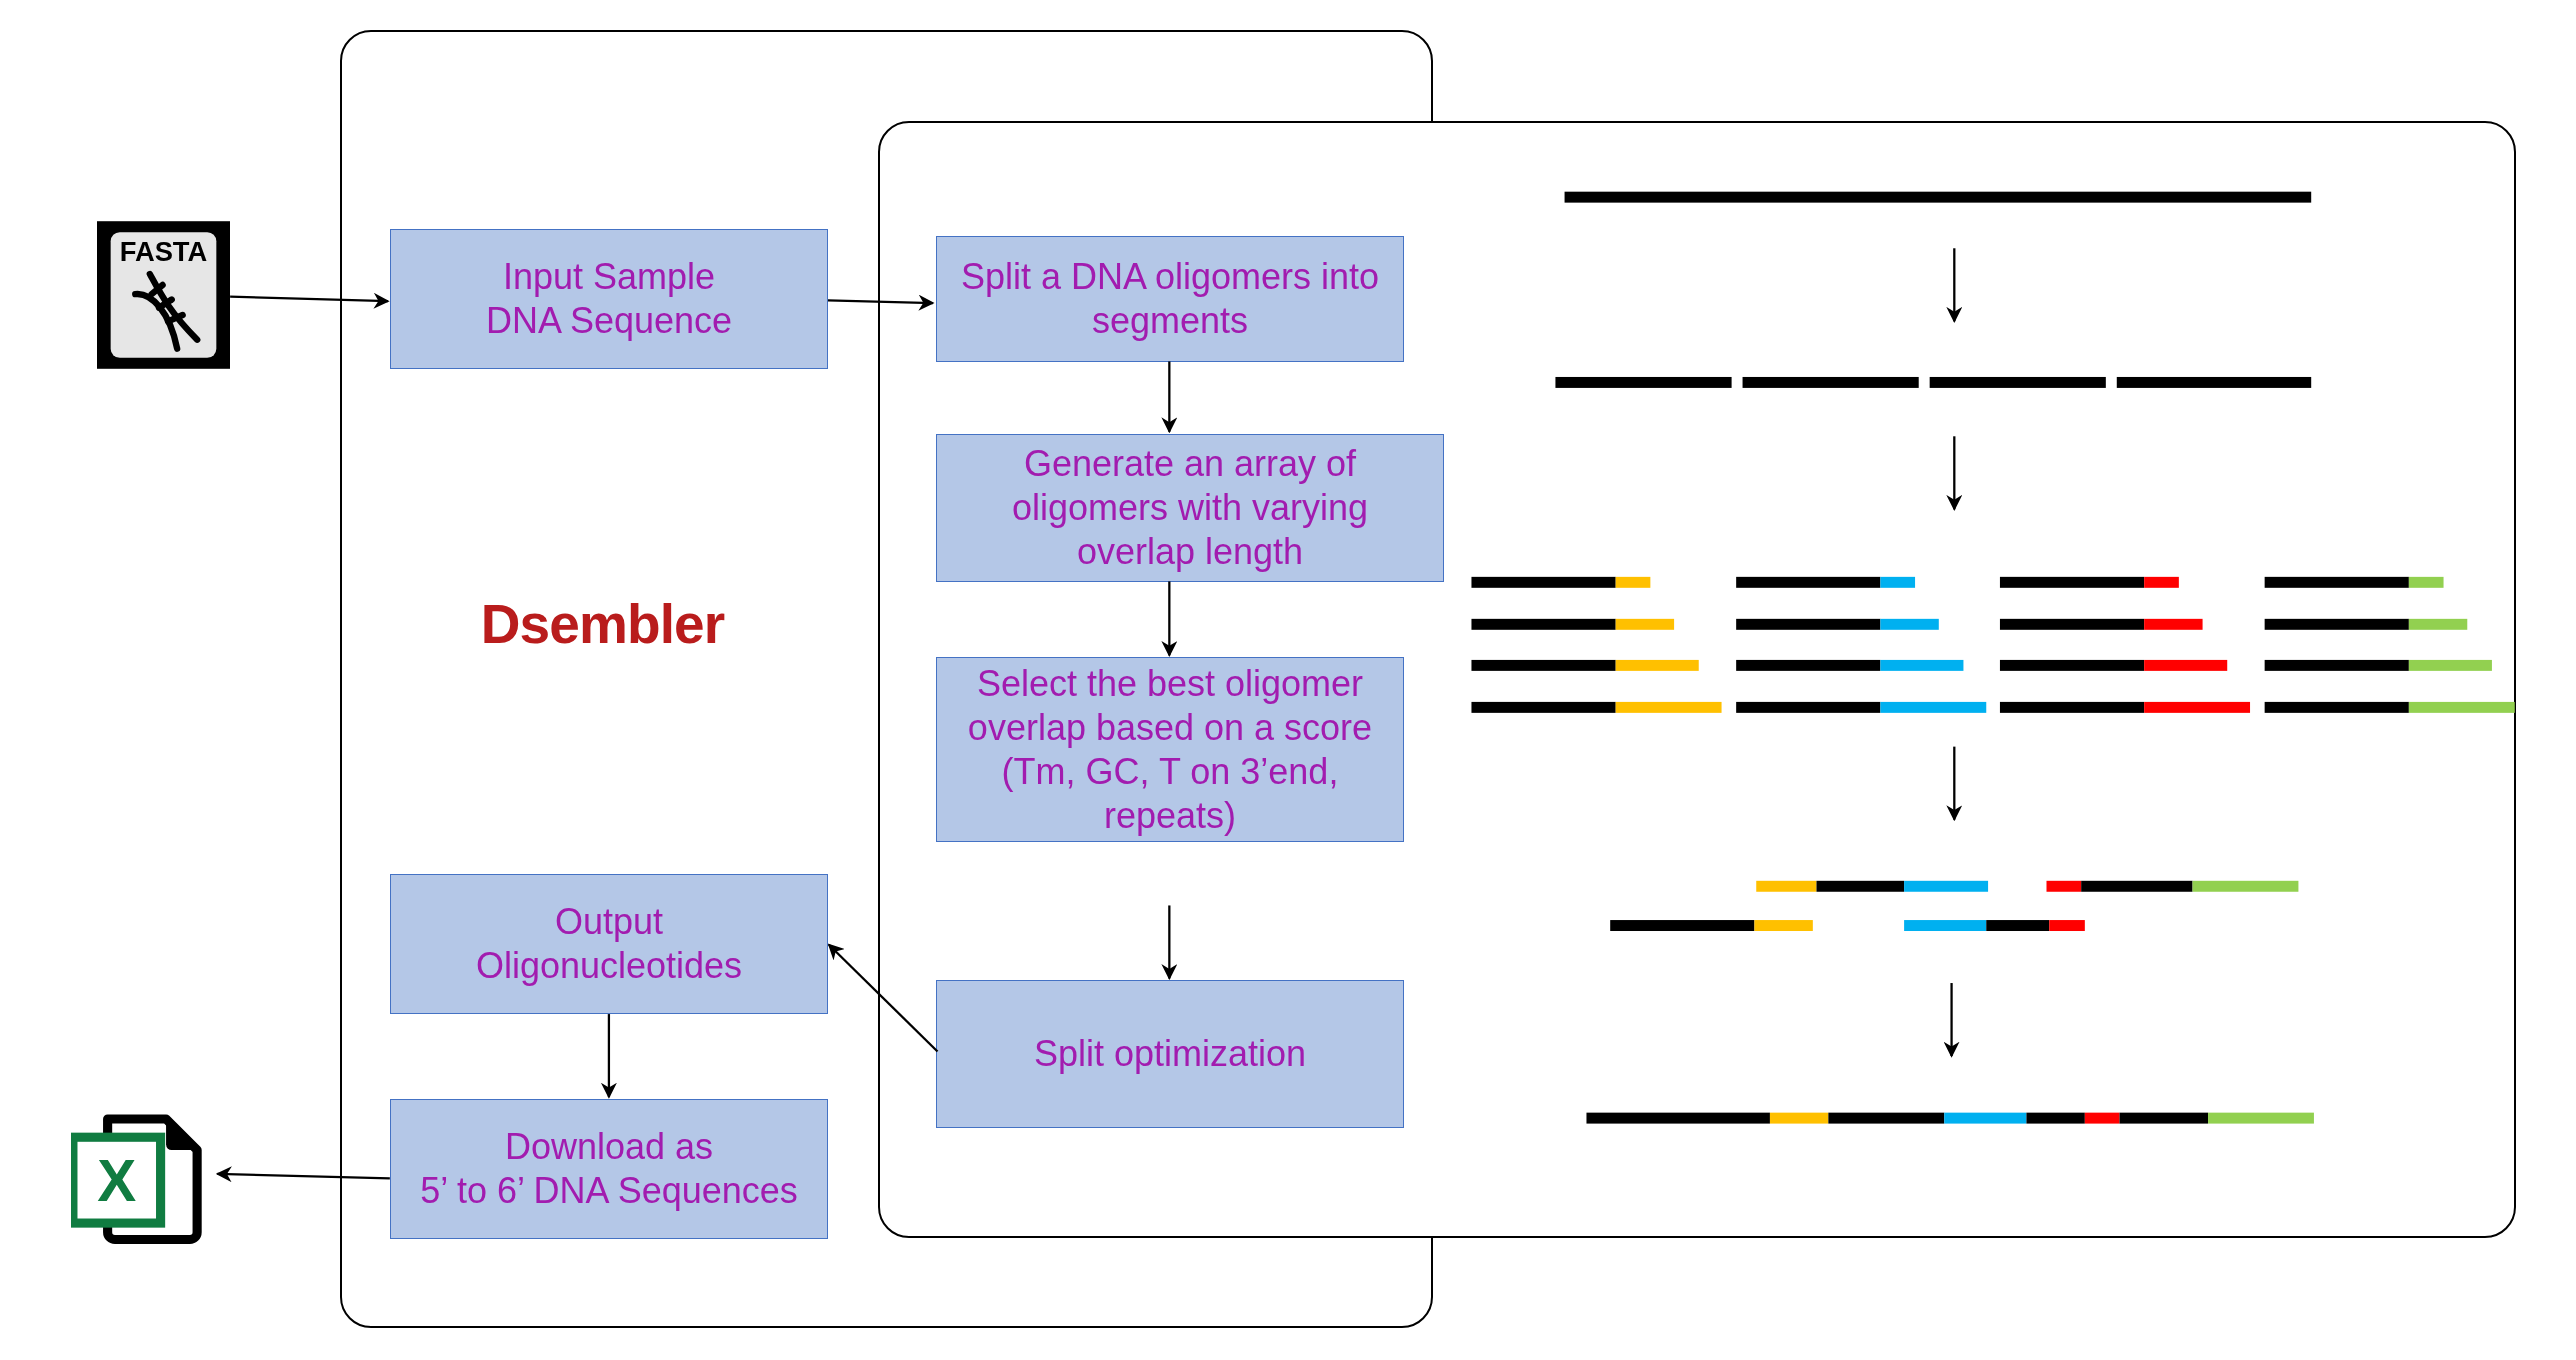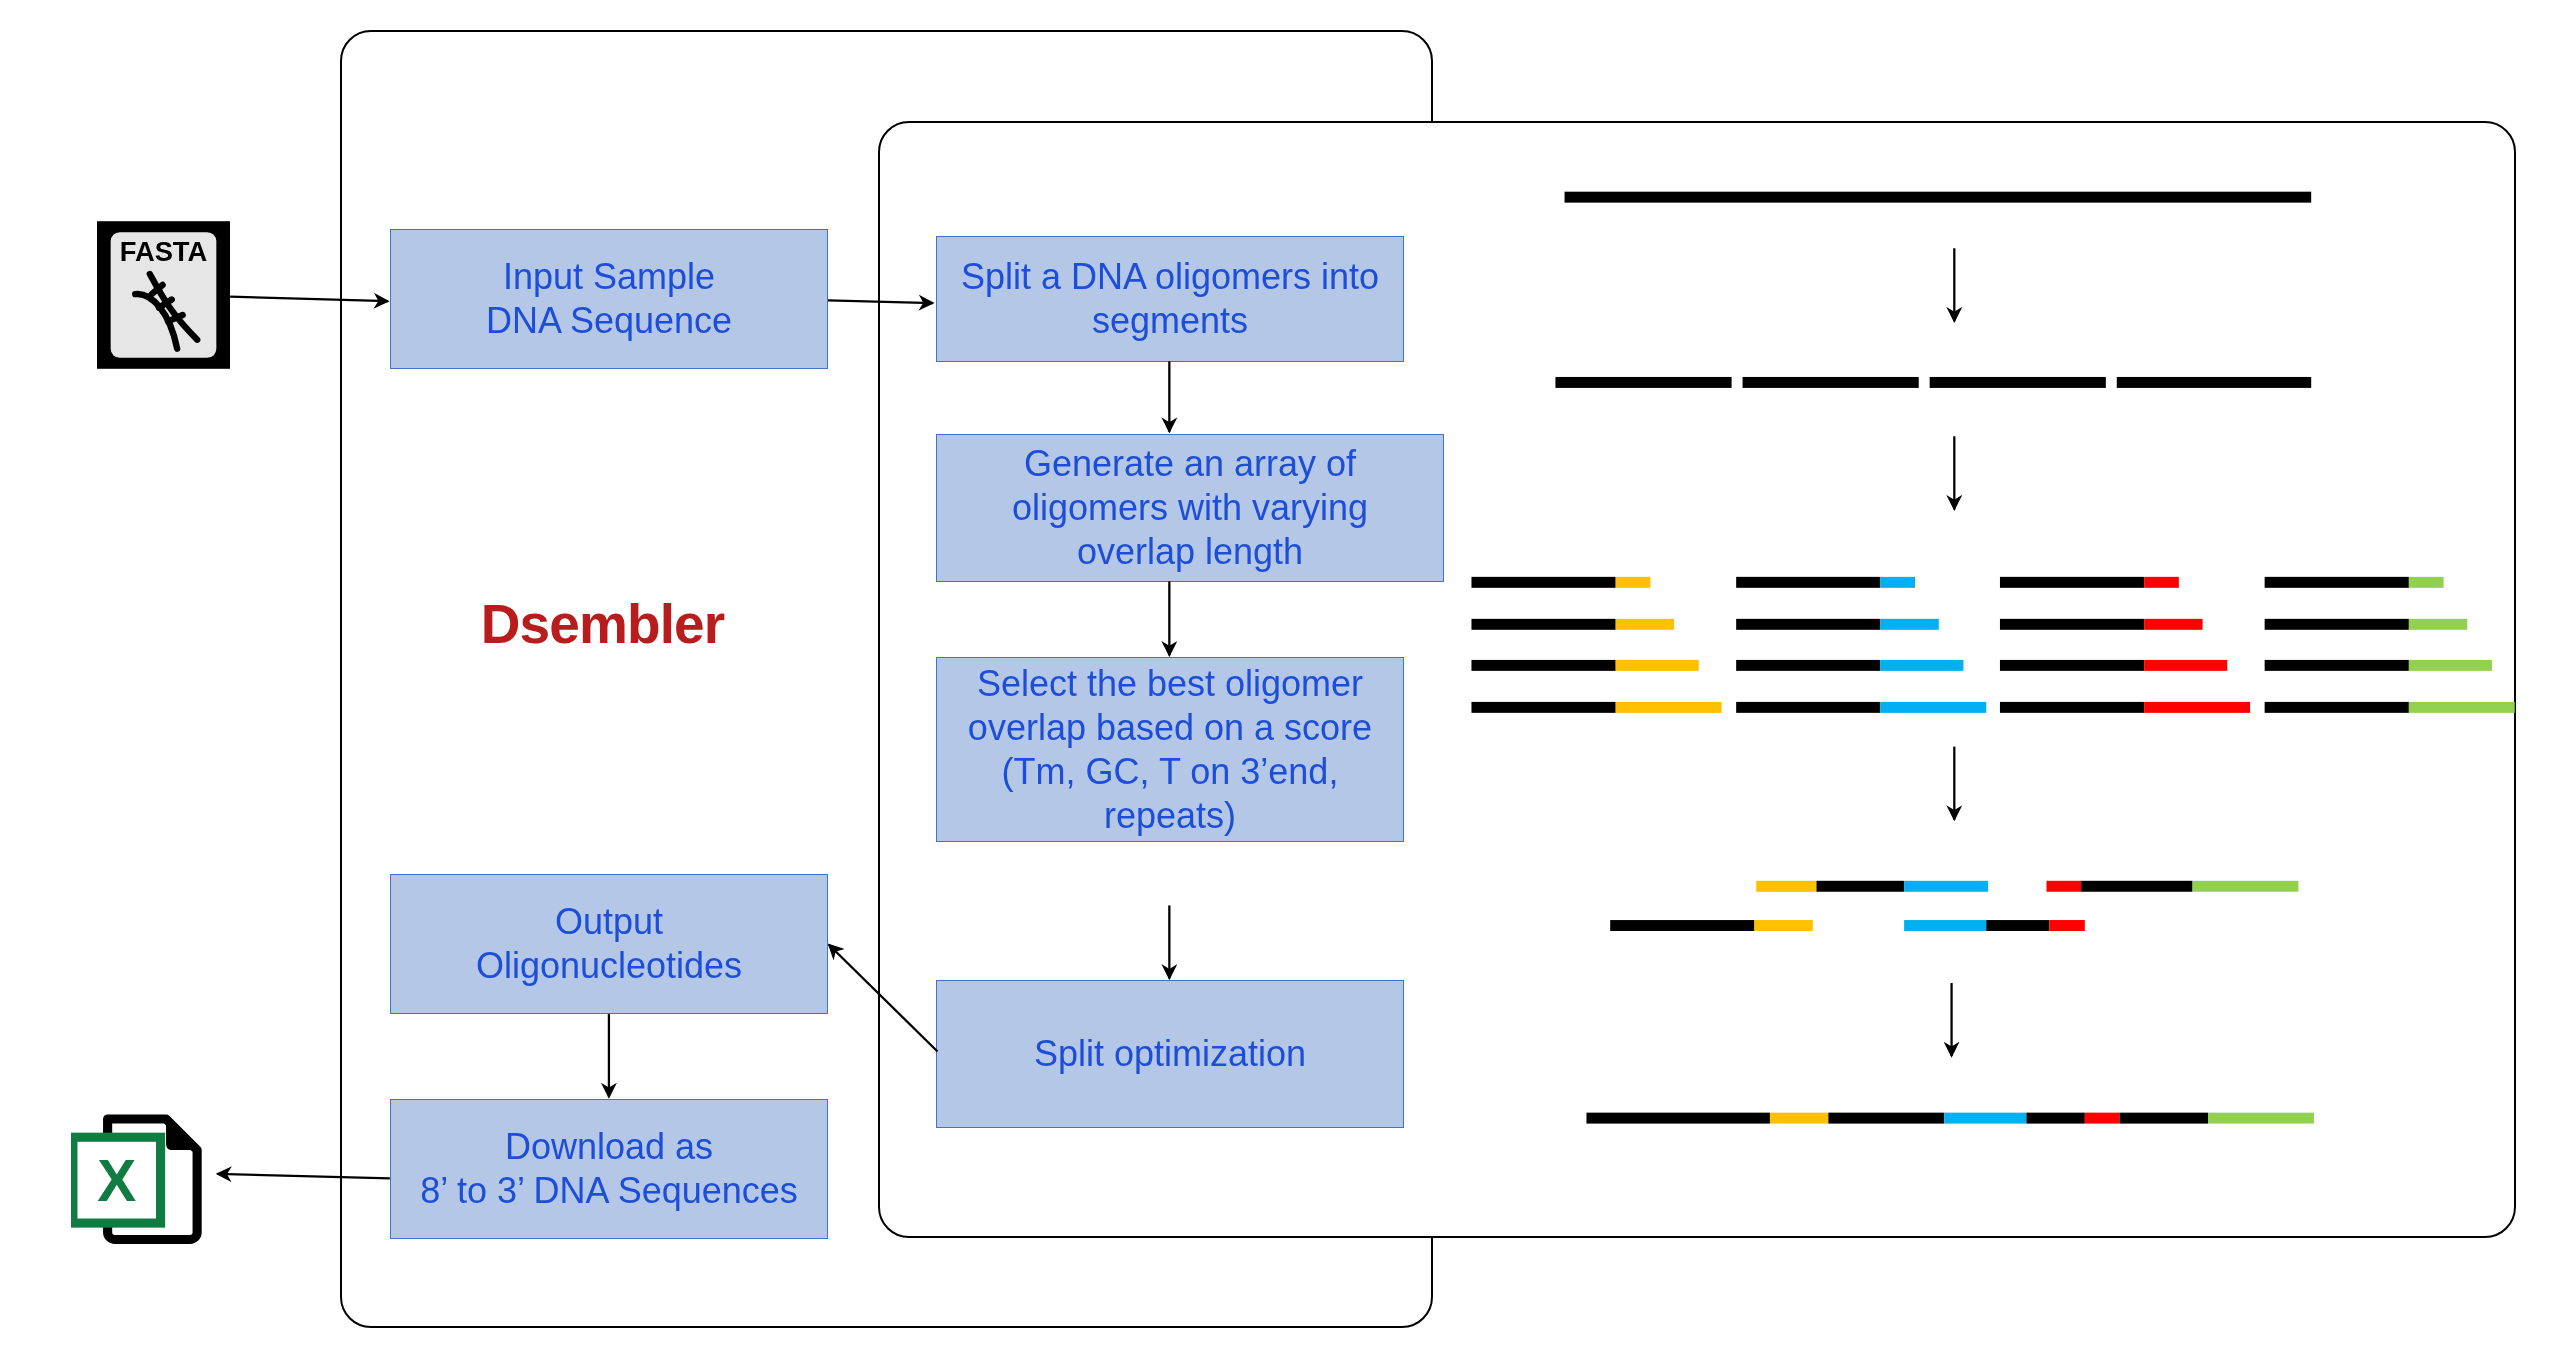--- a/index.html
+++ b/index.html
@@ -3,21 +3,21 @@
 <meta charset="utf-8">
 <style>
   html, body { margin: 0; padding: 0; background: #ffffff; }
   body { width: 2576px; height: 1360px; position: relative; overflow: hidden;
          font-family: "Liberation Sans", sans-serif; }
   .panel { position: absolute; border: 2.7px solid #000; border-radius: 31px; background: #fff; box-sizing: border-box; }
   #outer-panel { left: 340px; top: 30px; width: 1093px; height: 1298px; }
   #inner-panel { left: 878px; top: 121px; width: 1638px; height: 1117px; }
   .box { position: absolute; background: #B4C7E7; border: 1.8px solid #4472C4; box-sizing: border-box;
          display: flex; align-items: center; justify-content: center; text-align: center;
-         font-size: 36px; line-height: 44px; color: #1d4ed8; padding: 0 9px; white-space: pre-line; }
+         font-size: 36px; line-height: 44px; color: #a21caf; padding: 0 9px; white-space: pre-line; }
   #box-input    { left: 390px; top: 229px; width: 438px; height: 140px; }
   #box-output   { left: 390px; top: 874px; width: 438px; height: 140px; }
   #box-download { left: 390px; top: 1099px; width: 438px; height: 140px; }
   #box-split    { left: 936px; top: 236px; width: 468px; height: 126px; }
   #box-generate { left: 936px; top: 434px; width: 508px; height: 148px; }
   #box-select   { left: 936px; top: 657px; width: 468px; height: 185px; }
   #box-manual   { left: 936px; top: 980px; width: 468px; height: 148px; }
   #app-title { position: absolute; left: 420px; top: 592px; width: 365px; text-align: center;
                font-size: 55px; font-weight: bold; color: #b91c1c; letter-spacing: -0.9px; }
   svg.overlay { position: absolute; left: 0; top: 0; width: 2576px; height: 1360px; pointer-events: none; }
@@ -41,21 +41,21 @@
 oligomers with varying
 overlap length</div>
 <div class="box" id="box-select">Select the best oligomer
 overlap based on a score
 (Tm, GC, T on 3’end,
 repeats)</div>
 <div class="box" id="box-manual">Split optimization</div>
 <div class="box" id="box-output">Output
 Oligonucleotides</div>
 <div class="box" id="box-download">Download as
-8’ to 3’ DNA Sequences</div>
+5’ to 6’ DNA Sequences</div>
 
 <div class="icon" id="fasta-icon">
   <svg width="133" height="148" viewBox="0 0 146 162">
     <rect x="0" y="0" width="146" height="162" fill="#000"></rect>
     <rect x="15" y="12" width="116" height="138" rx="10" fill="#e6e6e6"></rect>
     <text x="73" y="44" text-anchor="middle" font-family="Liberation Sans, sans-serif" font-weight="bold" font-size="30" fill="#000">FASTA</text>
     <g stroke="#000" stroke-width="7" fill="none" stroke-linecap="round">
       <path d="M58 58 C 70 80, 80 100, 110 130"></path>
       <path d="M42 80 C 60 78, 80 100, 88 140"></path>
       <line x1="60" y1="80" x2="72" y2="70"></line>

